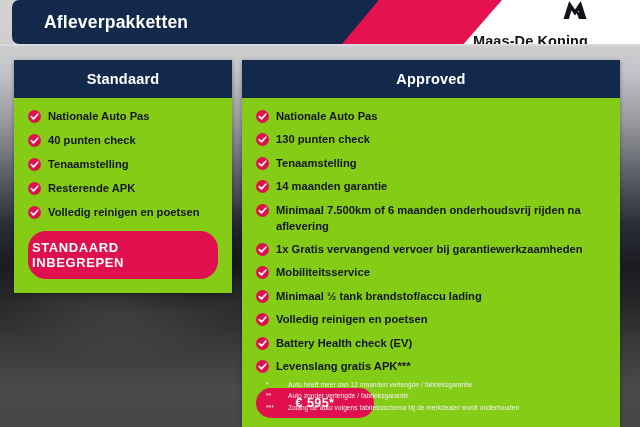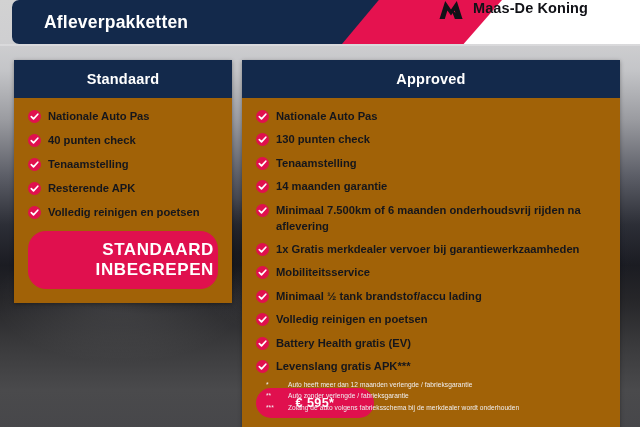--- a/index.html
+++ b/index.html
@@ -69,21 +69,21 @@
     display: flex; align-items: center;
     color: #ffffff;
     font-size: 17.5px;
     font-weight: bold;
     letter-spacing: 0.2px;
   }
   .brand {
     position: absolute;
     right: 64px; top: 0;
     height: 44px;
-    display: flex; align-items: flex-start; gap: 9px;
+    display: flex; align-items: flex-end; gap: 9px; flex-direction: column;
   }
   .brand-mark { display: block; }
   .brand-name {
     color: #111217;
     font-size: 14.5px;
     font-weight: bold;
     letter-spacing: 0.1px;
     white-space: nowrap;
   }
   .header-rule {
@@ -94,21 +94,21 @@
 
   
   .cards {
     position: absolute;
     left: 0; top: 60px;
     width: 640px;
   }
 
   .card {
     position: absolute;
-    background: #a16207;
+    background: #84cc16;
     box-shadow: 0 1px 4px rgba(0,0,0,0.35);
   }
   .card-std  { left: 14px;  top: 0; width: 218px; }
   .card-appr { left: 242px; top: 0; width: 378px; }
 
   .card-head {
     background: #13294b;
     color: #ffffff;
     text-align: center;
     font-size: 14.5px;
@@ -148,22 +148,22 @@
     border-radius: 18px;
     font-family: "Liberation Sans", sans-serif;
     font-weight: bold;
     letter-spacing: 0.6px;
     cursor: pointer;
   }
   .btn-included {
     width: 100%;
     margin-top: 10px;
     padding: 9px 4px;
-    font-size: 17px;
-    text-align: right;
+    font-size: 13px;
+    text-align: left;
   }
 
   .price-row {
     display: flex;
     justify-content: center;
     gap: 22px;
     margin-top: 13px;
     flex-direction: column;
   }
   .btn-price {
@@ -326,21 +326,21 @@
             </span>
             <span class="feature-text">Minimaal 7.500km of 6 maanden onderhoudsvrij rijden na aflevering</span>
           </li>
           <li>
             <span class="check">
               <svg width="13" height="13" viewBox="0 0 13 13" aria-hidden="true">
                 <circle cx="6.5" cy="6.5" r="6.5" fill="#e0104e"></circle>
                 <path d="M3.3 6.7 L5.5 8.9 L9.8 4.2" stroke="#ffffff" stroke-width="1.7" fill="none" stroke-linecap="round" stroke-linejoin="round"></path>
               </svg>
             </span>
-            <span class="feature-text">1x Gratis merkdealer vervoer bij garantiewerkzaamheden</span>
+            <span class="feature-text">1x Gratis vervangend vervoer bij garantiewerkzaamheden</span>
           </li>
           <li>
             <span class="check">
               <svg width="13" height="13" viewBox="0 0 13 13" aria-hidden="true">
                 <circle cx="6.5" cy="6.5" r="6.5" fill="#e0104e"></circle>
                 <path d="M3.3 6.7 L5.5 8.9 L9.8 4.2" stroke="#ffffff" stroke-width="1.7" fill="none" stroke-linecap="round" stroke-linejoin="round"></path>
               </svg>
             </span>
             <span class="feature-text">Mobiliteitsservice</span>
           </li>
@@ -362,21 +362,21 @@
             </span>
             <span class="feature-text">Volledig reinigen en poetsen</span>
           </li>
           <li>
             <span class="check">
               <svg width="13" height="13" viewBox="0 0 13 13" aria-hidden="true">
                 <circle cx="6.5" cy="6.5" r="6.5" fill="#e0104e"></circle>
                 <path d="M3.3 6.7 L5.5 8.9 L9.8 4.2" stroke="#ffffff" stroke-width="1.7" fill="none" stroke-linecap="round" stroke-linejoin="round"></path>
               </svg>
             </span>
-            <span class="feature-text">Battery Health gratis (EV)</span>
+            <span class="feature-text">Battery Health check (EV)</span>
           </li>
           <li>
             <span class="check">
               <svg width="13" height="13" viewBox="0 0 13 13" aria-hidden="true">
                 <circle cx="6.5" cy="6.5" r="6.5" fill="#e0104e"></circle>
                 <path d="M3.3 6.7 L5.5 8.9 L9.8 4.2" stroke="#ffffff" stroke-width="1.7" fill="none" stroke-linecap="round" stroke-linejoin="round"></path>
               </svg>
             </span>
             <span class="feature-text">Levenslang gratis APK***</span>
           </li>

